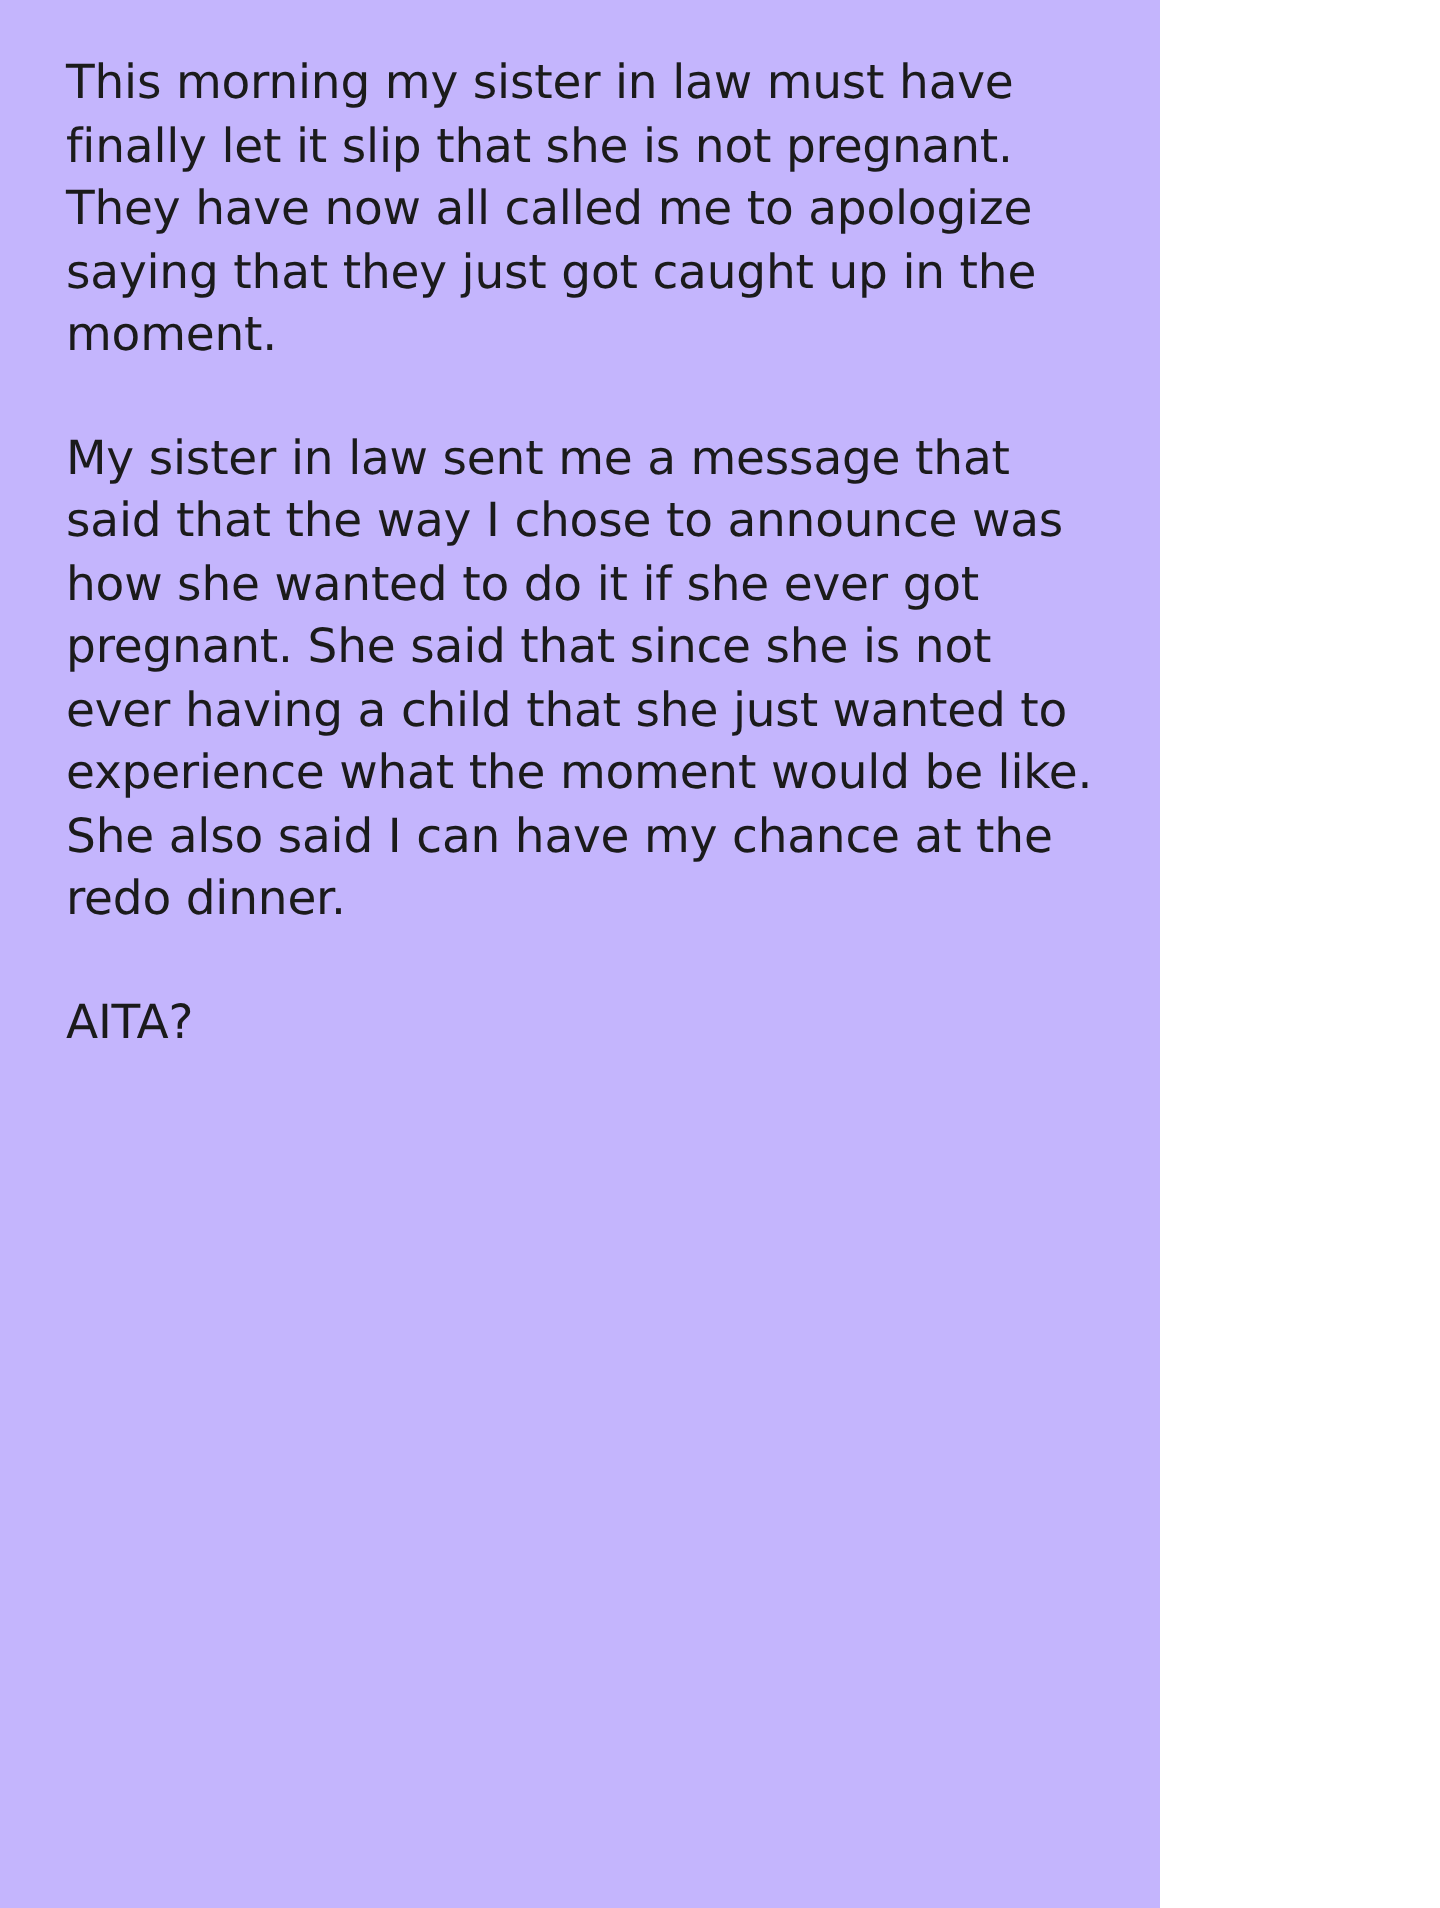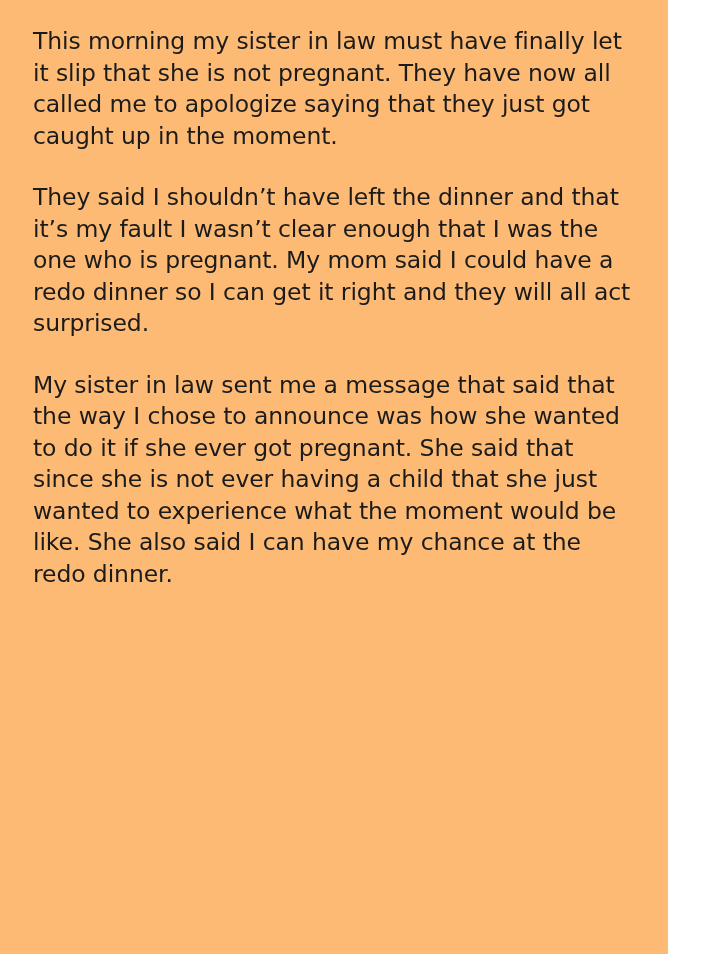--- a/index.html
+++ b/index.html
@@ -9,38 +9,38 @@
   }
   body {
     width: 720px;
     height: 954px;
     font-family: "DejaVu Sans", sans-serif;
     color: #1b1b1b;
     overflow: hidden;
   }
   .page {
     box-sizing: border-box;
-    width: 668px;
+    width: 580px;
     height: 954px;
     padding: 26px 33px 0 33px;
-    background: #fdba74;
+    background: #c4b5fd;
   }
   .para {
     font-size: 23.5px;
     line-height: 31.5px;
     letter-spacing: -0.1px;
     margin: 0 0 30px 0;
     white-space: pre-wrap;
     word-break: normal;
     color: #1b1b1b;
   }
   .para:last-child {
     margin-bottom: 0;
   }
 </style>
 </head>
 <body>
 
 <div class="page">
   <p class="para">This morning my sister in law must have finally let it slip that she is not pregnant. They have now all called me to apologize saying that they just got caught up in the moment.</p>
-  <p class="para">They said I shouldn’t have left the dinner and that it’s my fault I wasn’t clear enough that I was the one who is pregnant. My mom said I could have a redo dinner so I can get it right and they will all act surprised.</p>
   <p class="para">My sister in law sent me a message that said that the way I chose to announce was how she wanted to do it if she ever got pregnant. She said that since she is not ever having a child that she just wanted to experience what the moment would be like. She also said I can have my chance at the redo dinner.</p>
+  <p class="para">AITA?</p>
 </div>
 
 </body></html>

